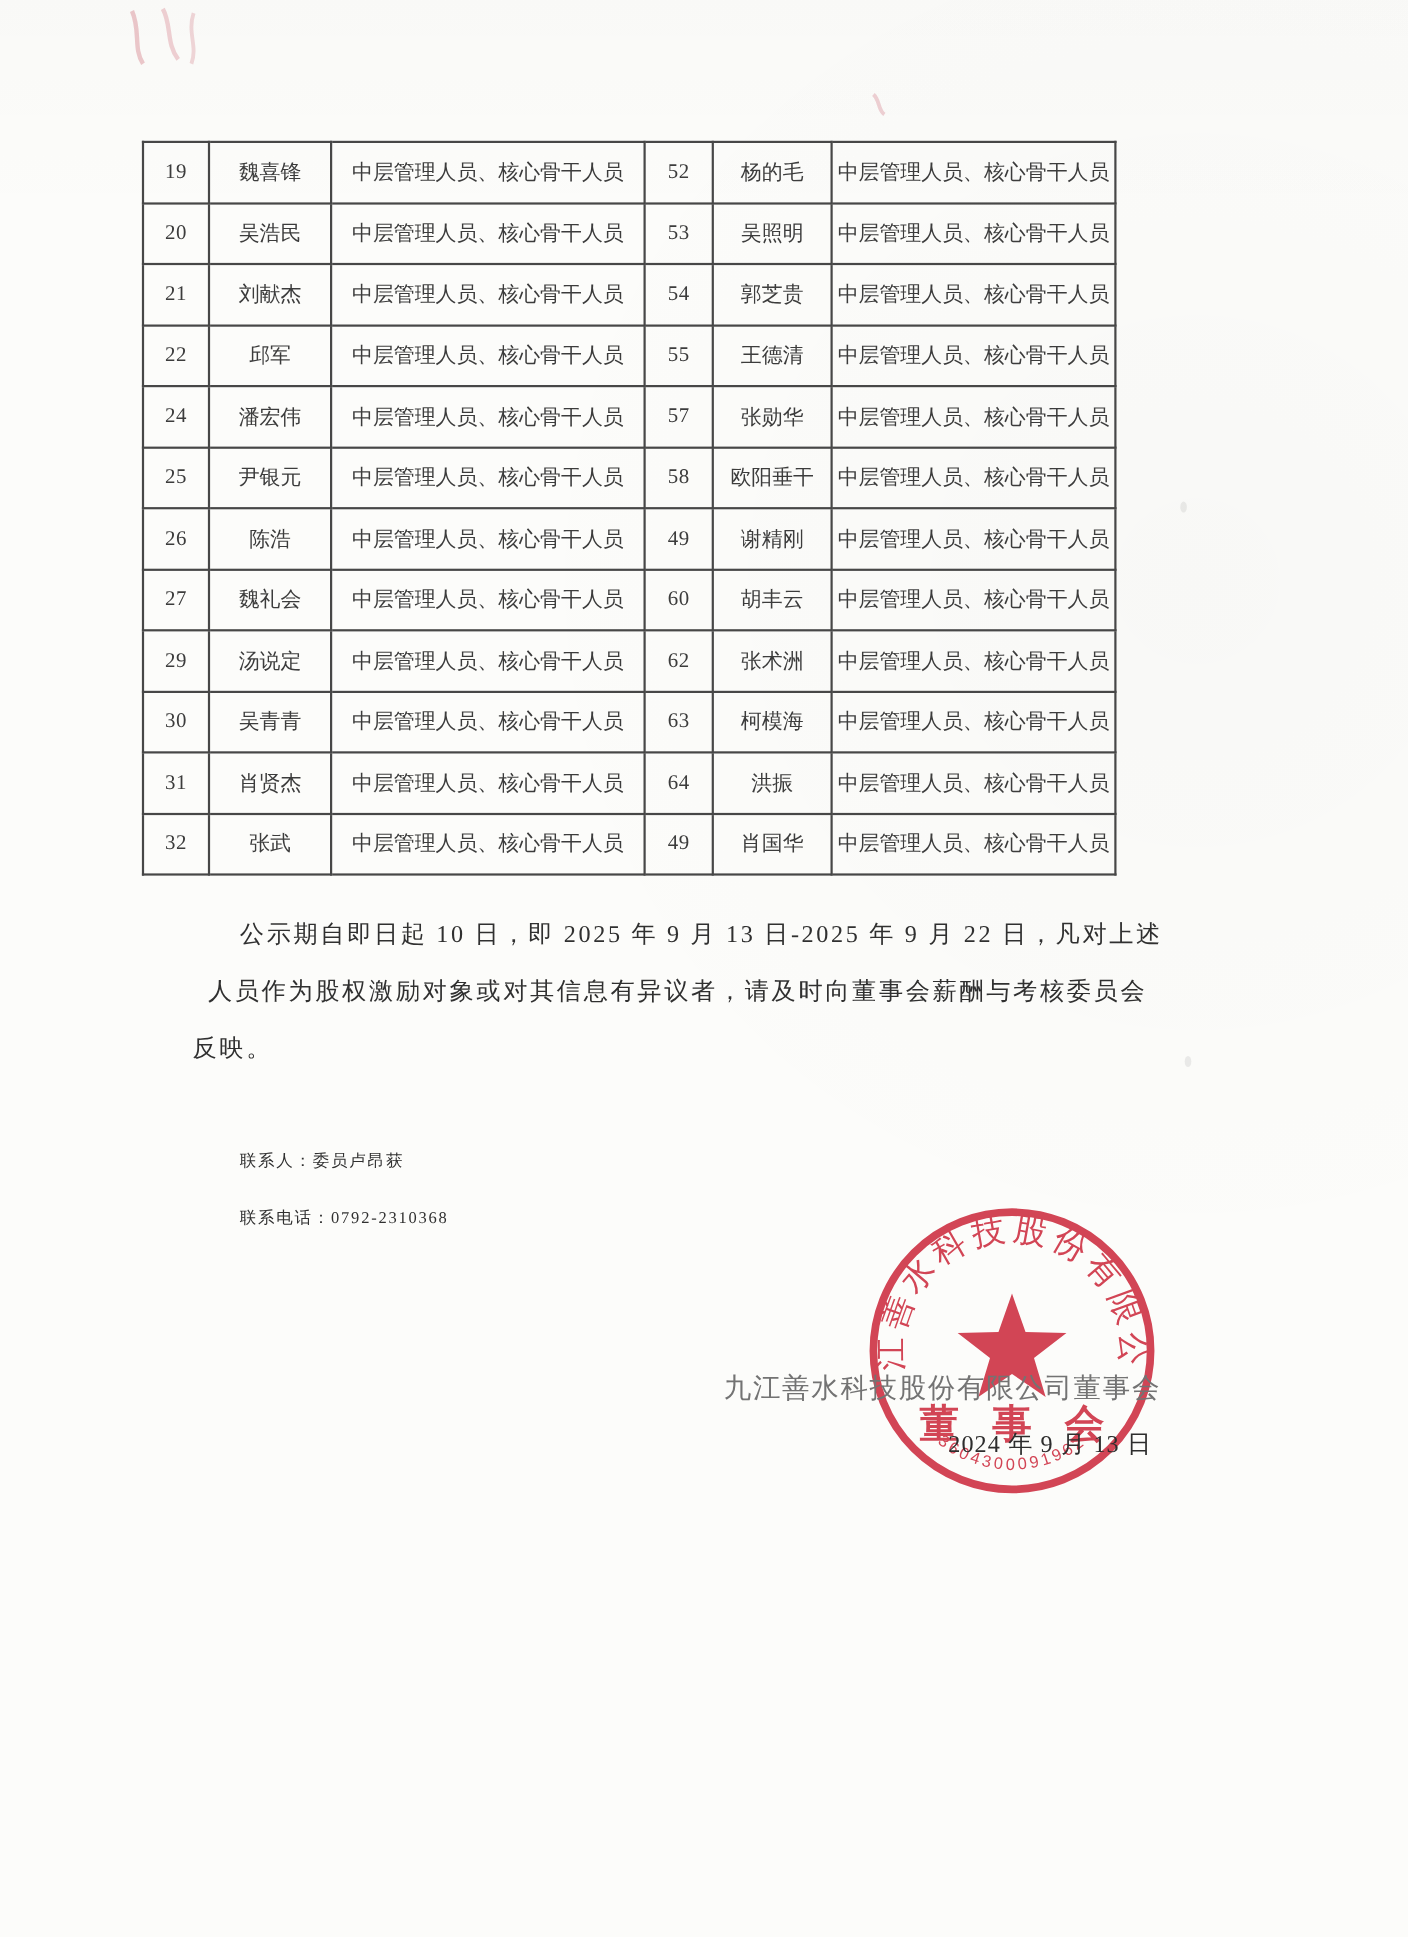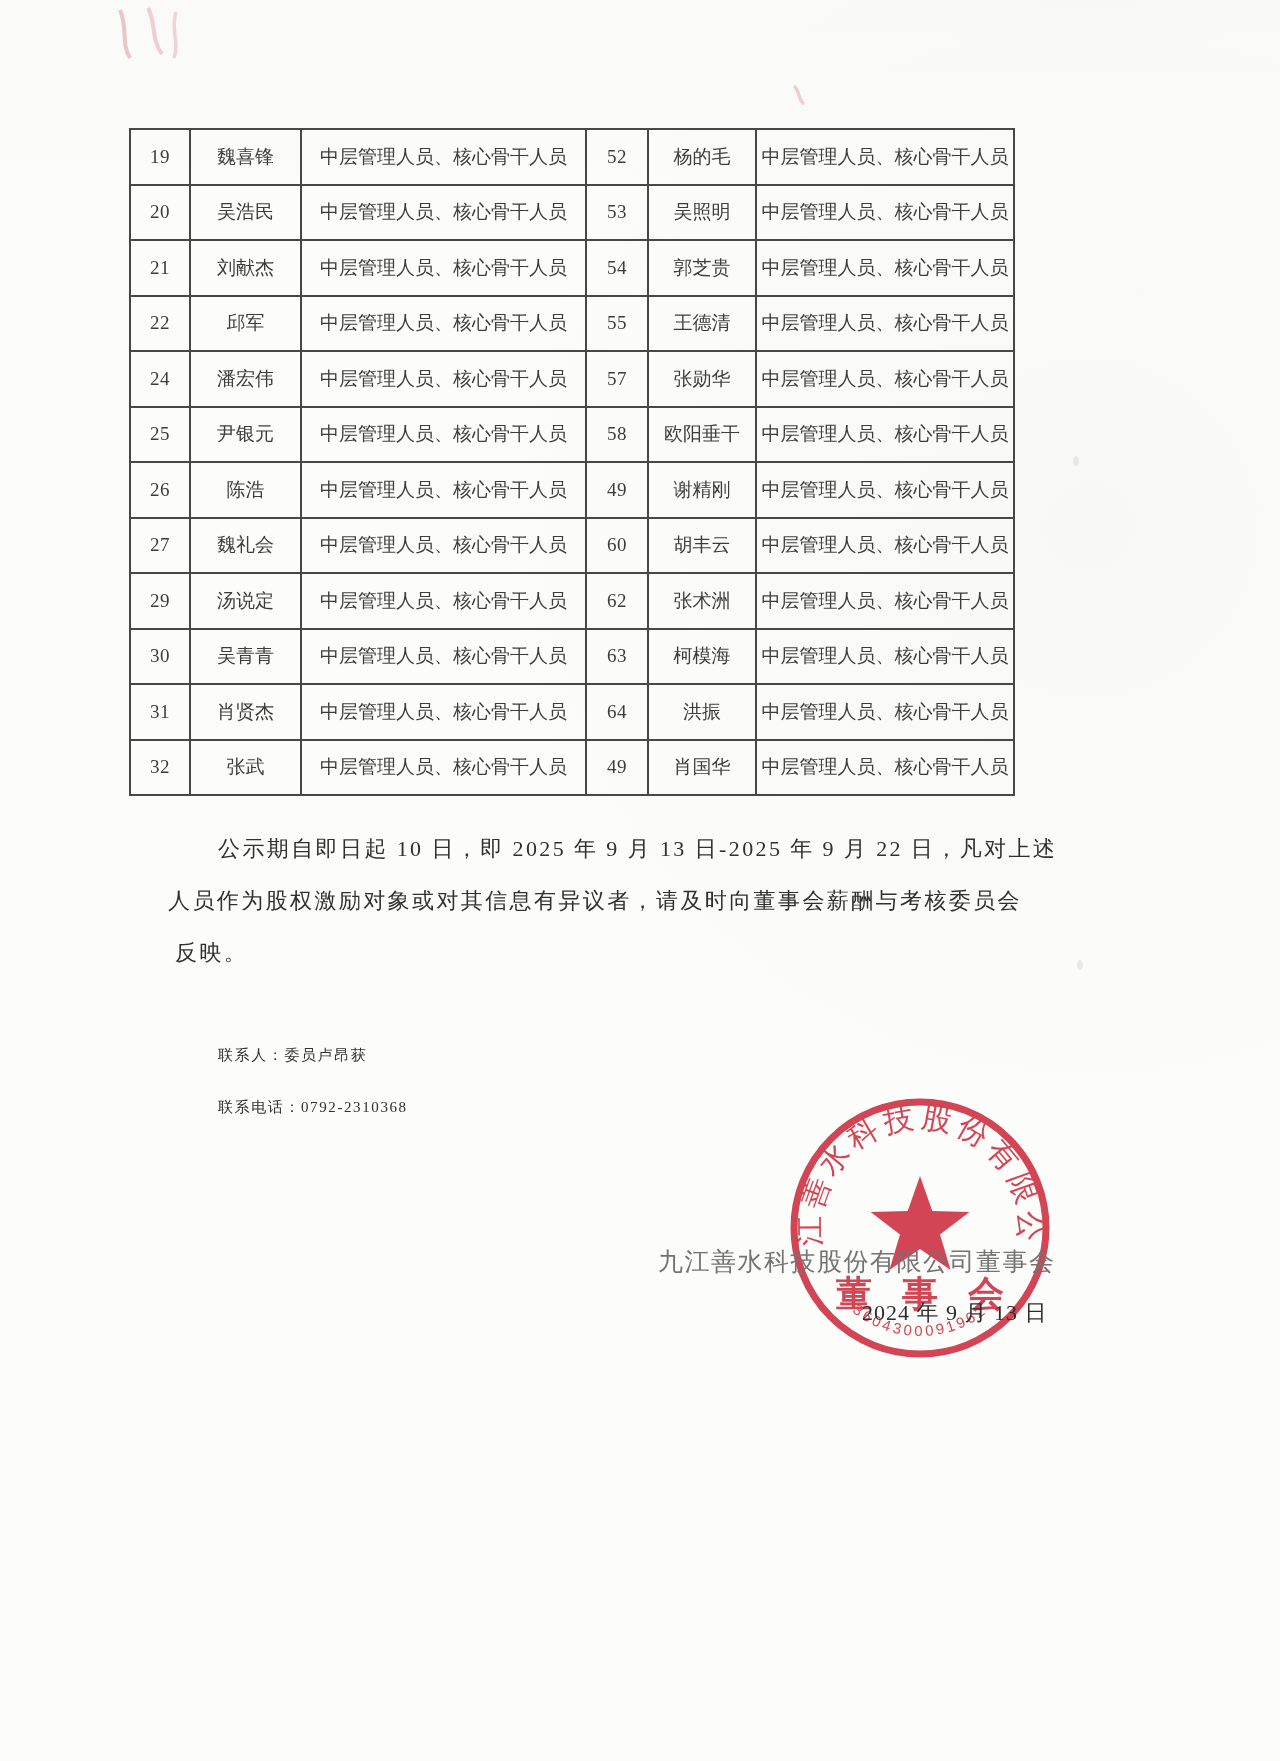--- a/index.html
+++ b/index.html
@@ -188,21 +188,21 @@
       <td class="cat">中层管理人员、核心骨干人员</td>
       <td class="num">49</td>
       <td>肖国华</td>
       <td class="cat">中层管理人员、核心骨干人员</td>
     </tr>
   </tbody>
 </table>
 
 <div>
   <div class="notice-line" style="left:218px; top:834px;">公示期自即日起 10 日，即 2025 年 9 月 13 日-2025 年 9 月 22 日，凡对上述</div>
-  <div class="notice-line" style="left:168px; top:886px;">人员作为股权激励对象或对其信息有异议者，请及时向董事会薪酬与考核委员会</div>
+  <div class="notice-line" style="left:189px; top:886px;">人员作为股权激励对象或对其信息有异议者，请及时向董事会薪酬与考核委员会</div>
   <div class="notice-line" style="left:175px; top:938px;">反映。</div>
 </div>
 
 <div>
   <div class="contact-line" style="left:218px; top:1046px;">联系人：委员卢昂获</div>
   <div class="contact-line" style="left:218px; top:1098px;">联系电话：0792-2310368</div>
 </div>
 
 <div class="signature-line">九江善水科技股份有限公司董事会</div>
 <div class="date-line">2024 年 9 月 13 日</div>

